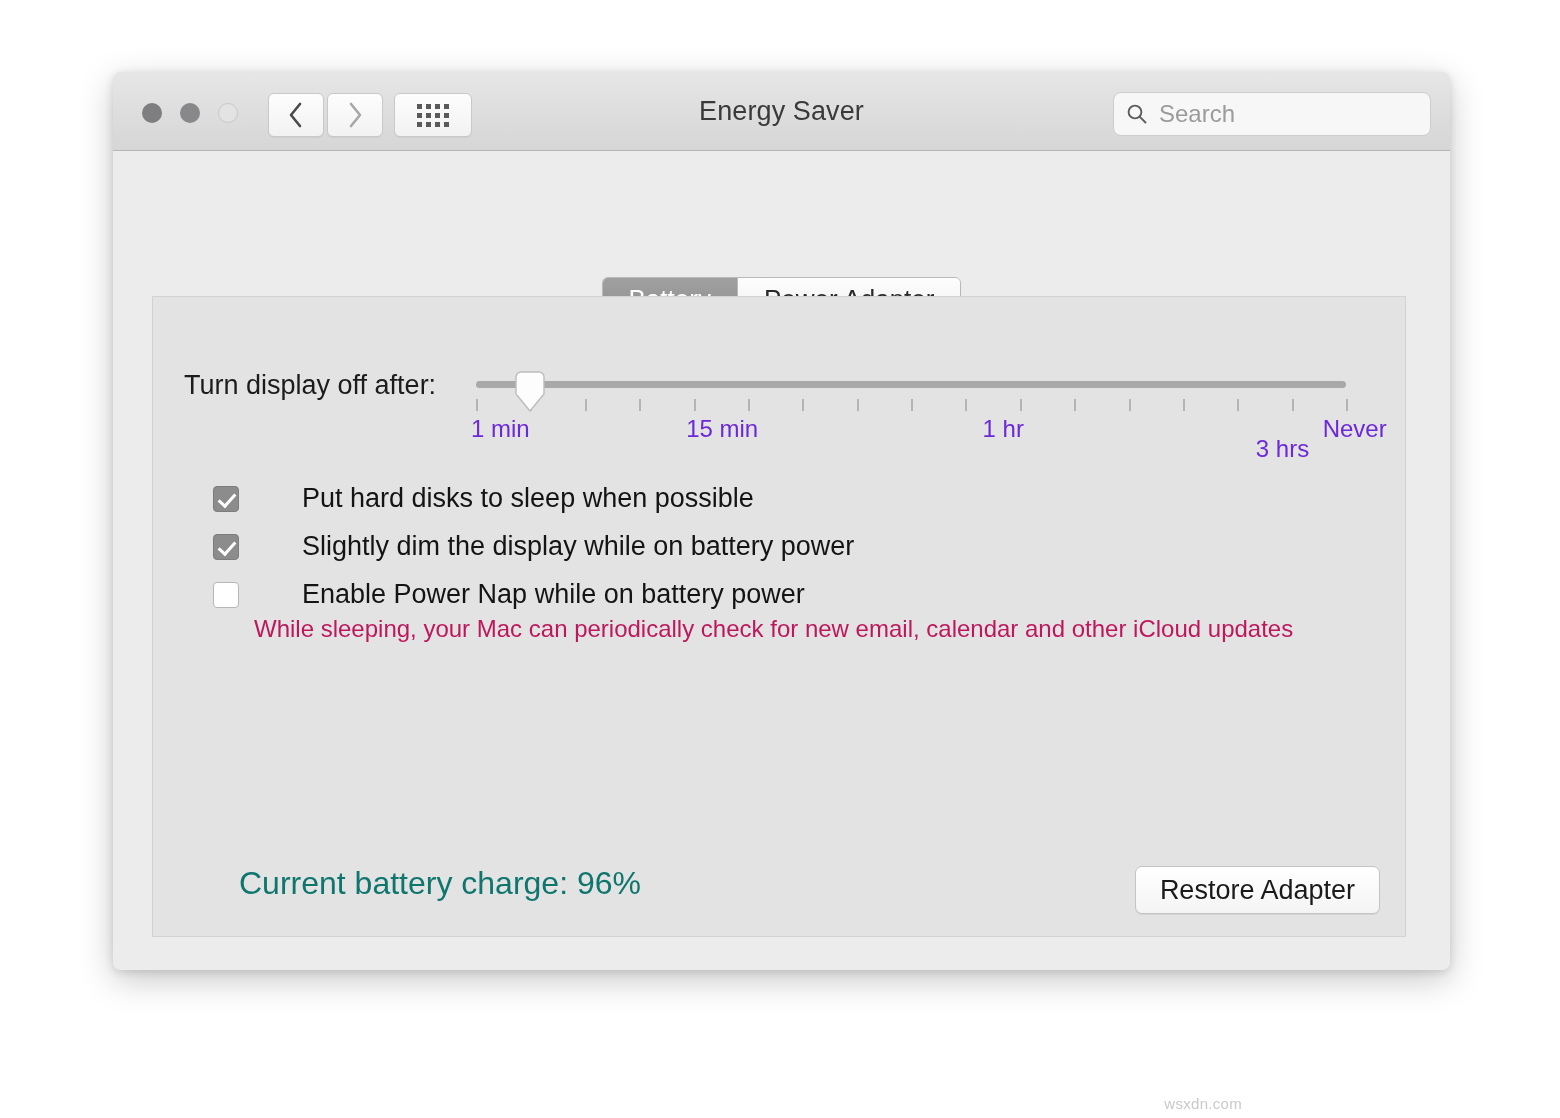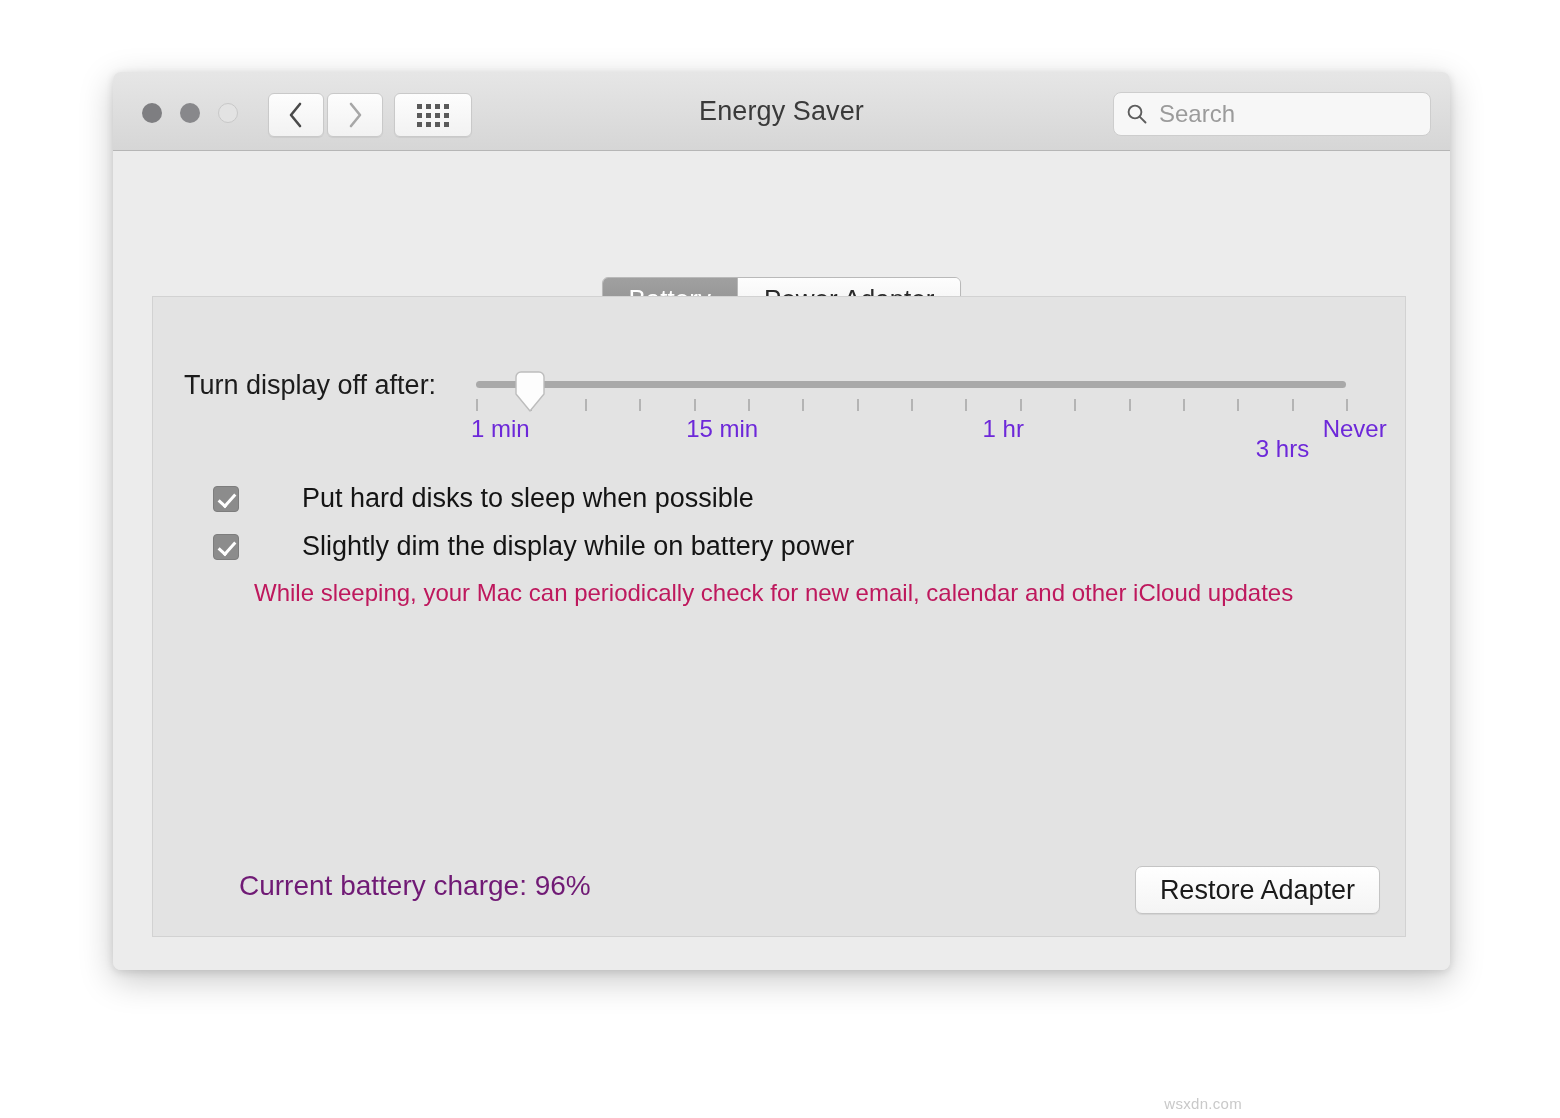--- a/index.html
+++ b/index.html
@@ -283,22 +283,22 @@
     margin-top: 5px;
     font-size: 24px;
     color: #be185d;
     white-space: nowrap;
   }
 
   .chargetext {
     position: absolute;
     left: 86px;
     bottom: 34px;
-    font-size: 28px;
-    color: #701a75;
+    font-size: 32px;
+    color: #0f766e;
     white-space: nowrap;
   }
 
   .restorebtn {
     position: absolute;
     right: 25px;
     bottom: 22px;
     height: 46px;
     padding: 0 24px;
     display: flex;
@@ -445,20 +445,24 @@
           </div>
 
           <div>
             <div class="checkrow">
               <span class="cbox on"></span>
               <span class="ctext">Slightly dim the display while on battery power</span>
             </div>
           </div>
 
           <div>
+            <div class="checkrow" style="margin-bottom:0">
+              <span class="cbox off"></span>
+              <span class="ctext">Enable Power Nap while on battery power</span>
+            </div>
             <div class="subtext">While sleeping, your Mac can periodically check for new email, calendar and other iCloud updates</div>
           </div>
 
         </div>
 
         <div class="chargetext">Current battery charge: 96%</div>
 
         <div class="restorebtn">Restore Adapter</div>
       </div>
 

